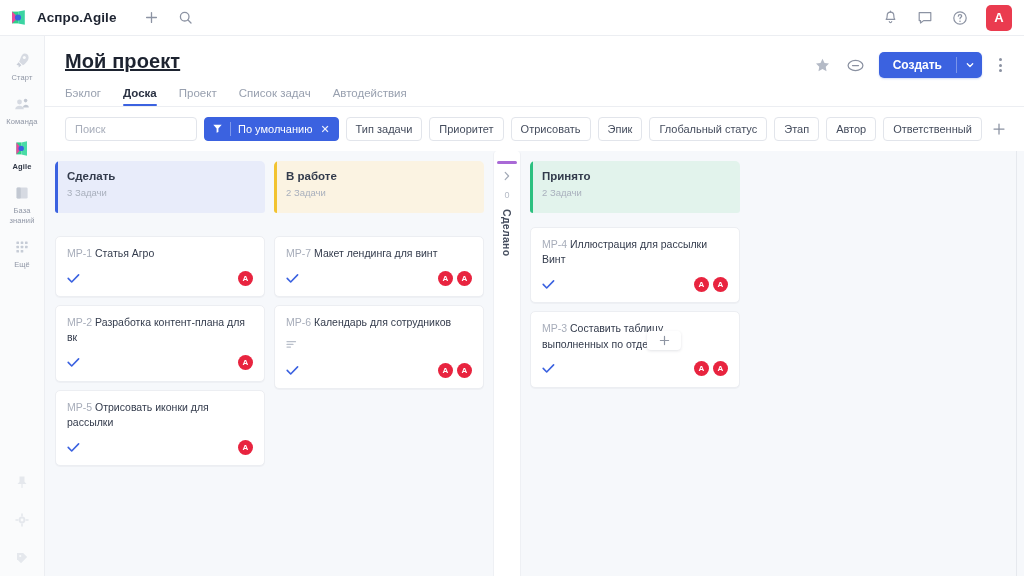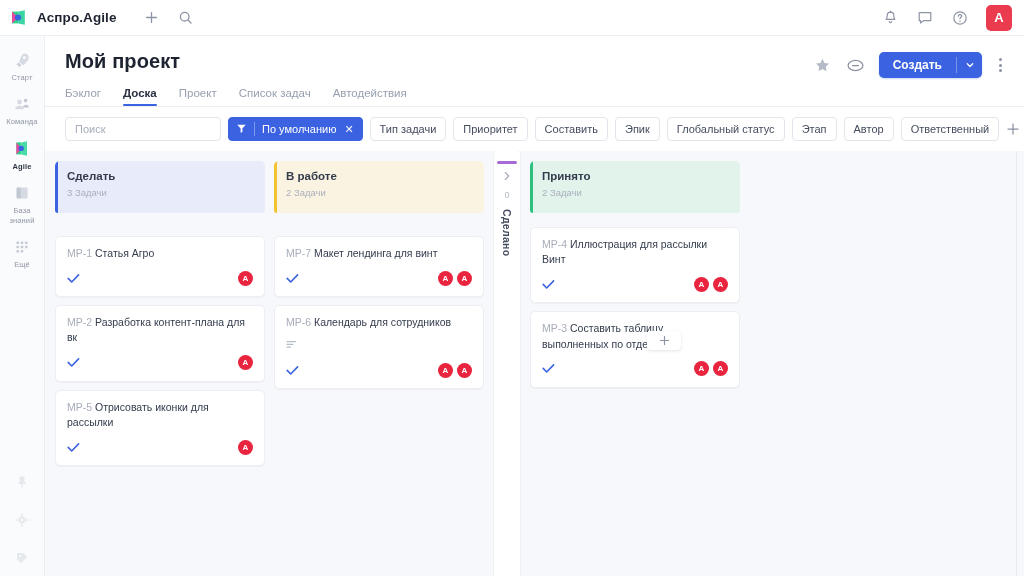--- a/index.html
+++ b/index.html
@@ -58,21 +58,21 @@
   }
   .rail-item.active .rail-label { color: #2f3645; font-weight: 600; }
   .rail-bottom { margin-top: auto; padding-bottom: 8px; display: flex; flex-direction: column; align-items: center; gap: 18px; }
   .rail-bottom .rail-glyph { opacity: .45; }
 
   
   .main { flex: 1; display: flex; flex-direction: column; min-width: 0; background: #ffffff; }
 
   .page-head { padding: 14px 18px 0 20px; background: #fff; position: relative; }
   .page-head-row { display: flex; align-items: flex-start; }
-  .page-title { font-size: 20px; font-weight: 700; color: #1d2330; letter-spacing: .1px; }
+  .page-title { font-size: 20px; font-weight: 700; color: #1d2330; letter-spacing: .1px; text-decoration: underline; }
   .head-right { margin-left: auto; display: flex; align-items: center; gap: 13px; padding-top: 2px; }
   .head-icon { width: 20px; height: 20px; display: flex; align-items: center; justify-content: center; color: #9aa1b0; cursor: pointer; }
   .create-btn {
     display: flex; align-items: stretch; background: #3b62e0;
     border-radius: 5px; overflow: hidden; cursor: pointer;
     box-shadow: 0 1px 2px rgba(59,98,224,.25);
   }
   .create-btn .cb-main {
     color: #fff; font-size: 12px; font-weight: 600;
     padding: 7px 14px 7px; line-height: 1;
@@ -97,21 +97,21 @@
   }
 
   
   .filterbar {
     display: flex; align-items: center; gap: 7px;
     padding: 10px 14px 10px 20px;
     background: #fff;
     border-top: 1px solid #eceef2;
   }
   .search-input {
-    width: 156px; height: 24px;
+    width: 132px; height: 24px;
     border: 1px solid #e2e5eb; border-radius: 4px;
     background: #fff; font-size: 11px; color: #4a5263;
     padding: 0 9px;
     font-family: "Liberation Sans", sans-serif;
     outline: none;
   }
   .search-input::placeholder { color: #a7adba; }
   .chip {
     height: 24px; border: 1px solid #e2e5eb; border-radius: 4px;
     background: #fff; display: flex; align-items: center;
@@ -398,21 +398,21 @@
                 <path d="M1.3 1.8h8.4L6.4 5.6v3.3L4.6 9.8V5.6z" fill="#fff"></path>
               </svg>
           </span>
           <span class="chip-divider"></span>
           <span>По умолчанию</span>
           <span class="chip-x">✕</span>
         </div>
 
         <div class="chip">Тип задачи</div>
         <div class="chip">Приоритет</div>
-        <div class="chip">Составить</div>
+        <div class="chip">Отрисовать</div>
         <div class="chip">Эпик</div>
         <div class="chip">Глобальный статус</div>
         <div class="chip">Этап</div>
         <div class="chip">Автор</div>
         <div class="chip">Ответственный</div>
 
         <span class="add-filter">
           <svg width="14" height="14" viewBox="0 0 14 14">
               <path d="M7 2v10M2 7h10" stroke="#8a91a1" stroke-width="1.25" stroke-linecap="round"></path>
             </svg>

